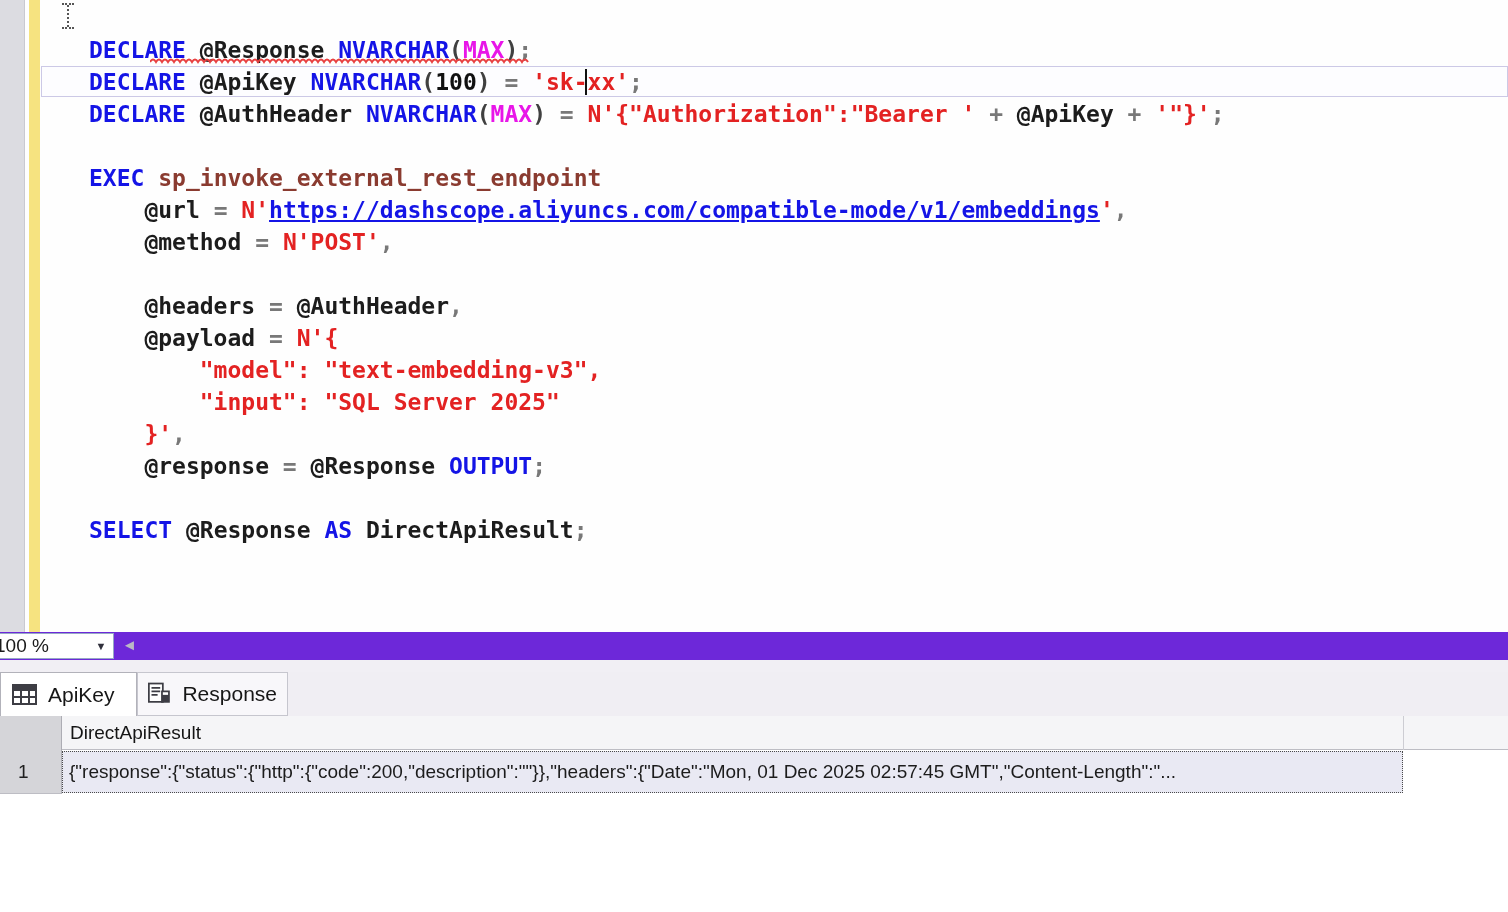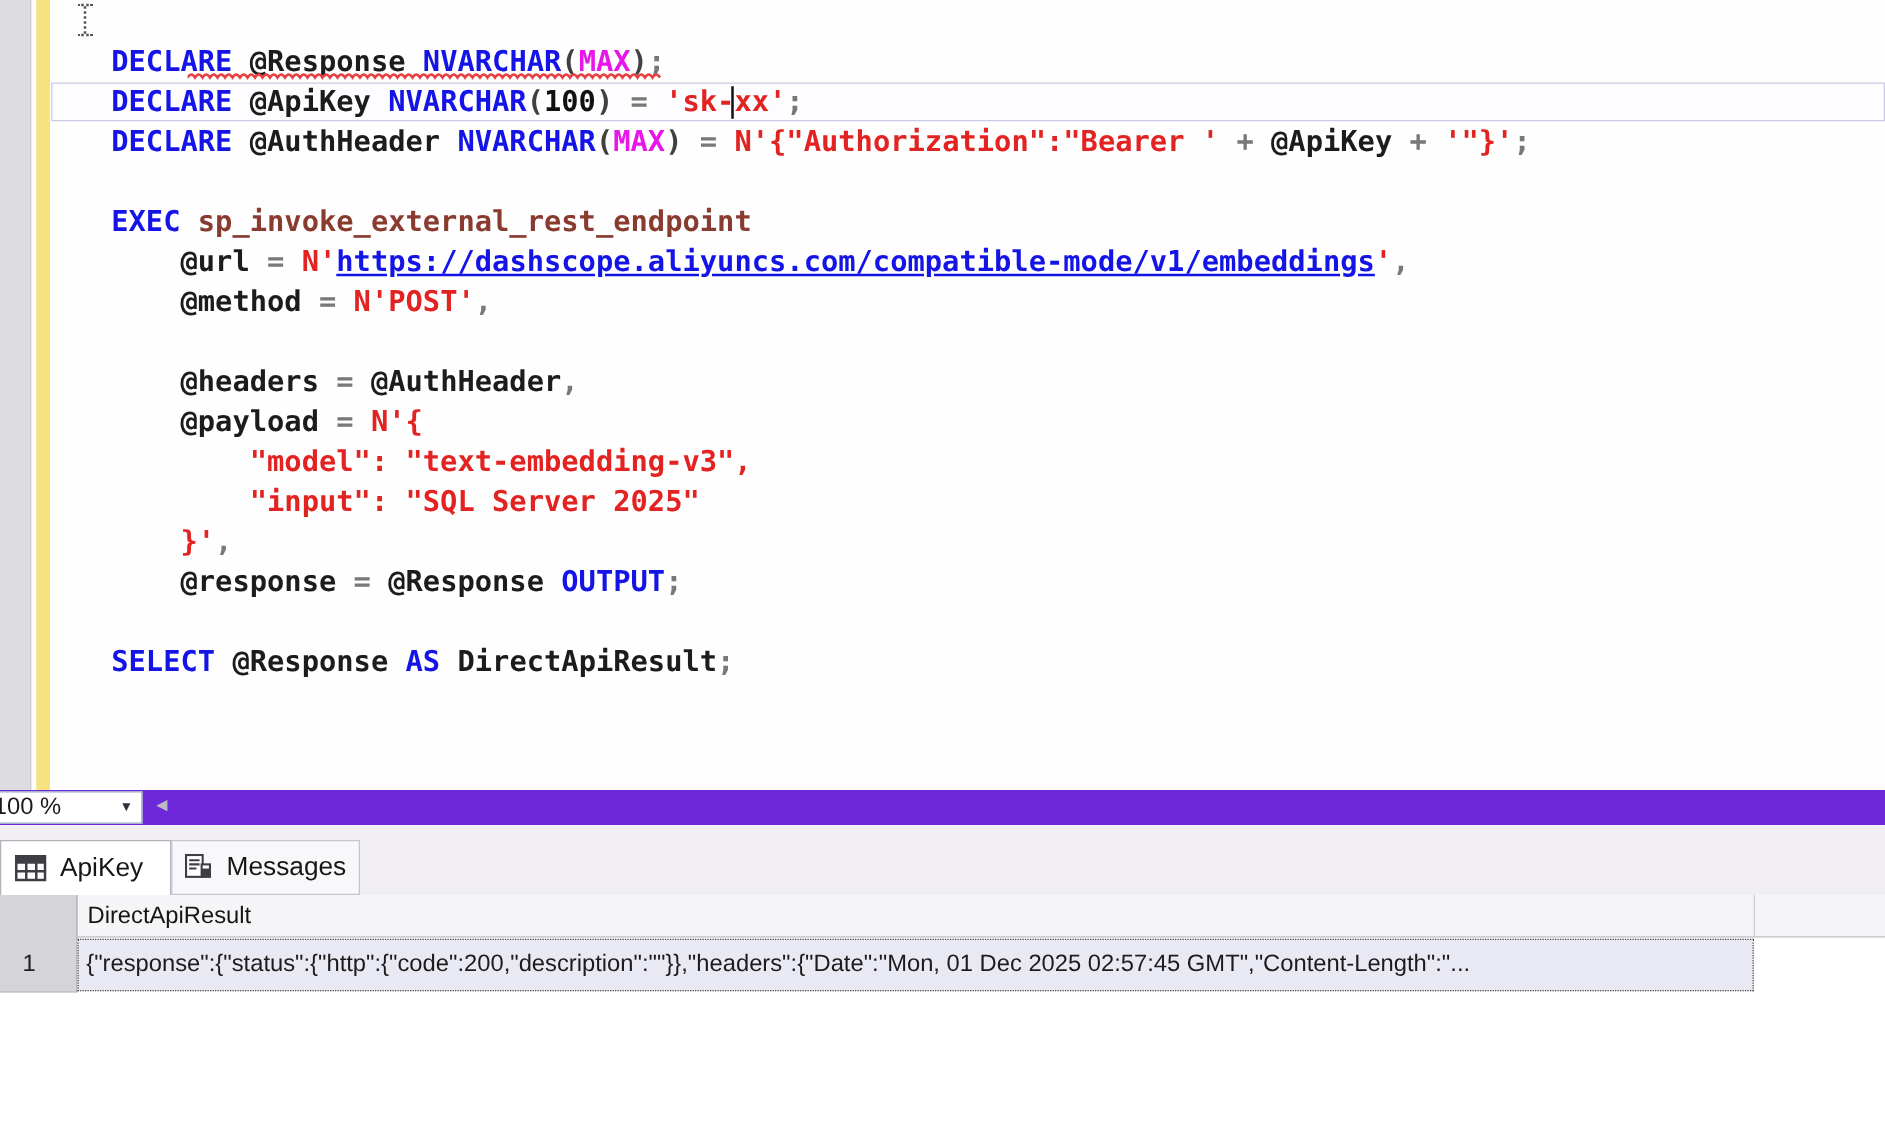--- a/index.html
+++ b/index.html
@@ -105,21 +105,21 @@
     </div>
     <div class="tab inactive">
       <svg class="icon-svg" width="28" height="26" viewBox="0 0 28 26">
         <rect x="1" y="1" width="16" height="21" fill="#ffffff" stroke="#3d3d44" stroke-width="2"></rect>
         <line x1="4" y1="6" x2="14" y2="6" stroke="#3d3d44" stroke-width="2"></line>
         <line x1="4" y1="10" x2="14" y2="10" stroke="#3d3d44" stroke-width="2"></line>
         <line x1="4" y1="14" x2="11" y2="14" stroke="#3d3d44" stroke-width="2"></line>
         <rect x="15" y="9" width="10" height="14" fill="#3d3d44"></rect>
         <rect x="17" y="11" width="6" height="3" fill="#ffffff"></rect>
       </svg>
-      <span class="lbl">Messages</span>
+      <span class="lbl">Response</span>
     </div>
   </div>
 
   <div class="grid">
     <div class="ghead">
       <div class="corner"></div>
       <div class="colhdr">DirectApiResult</div>
     </div>
     <div class="grow">
       <div class="rowhdr">1</div>

